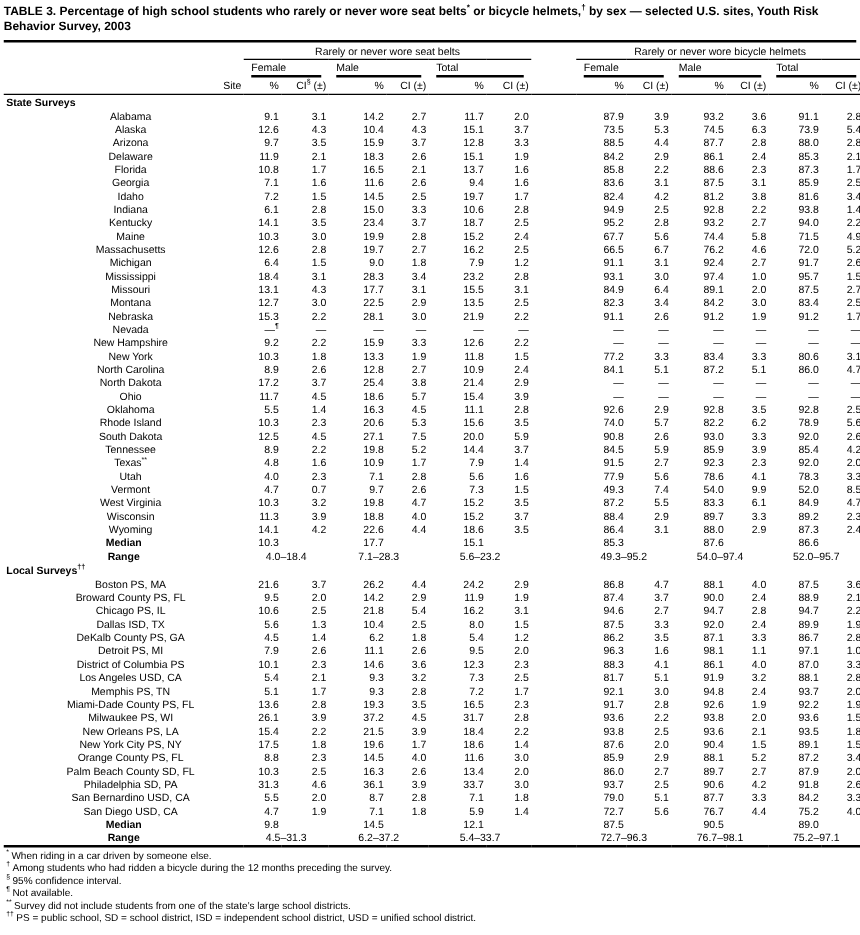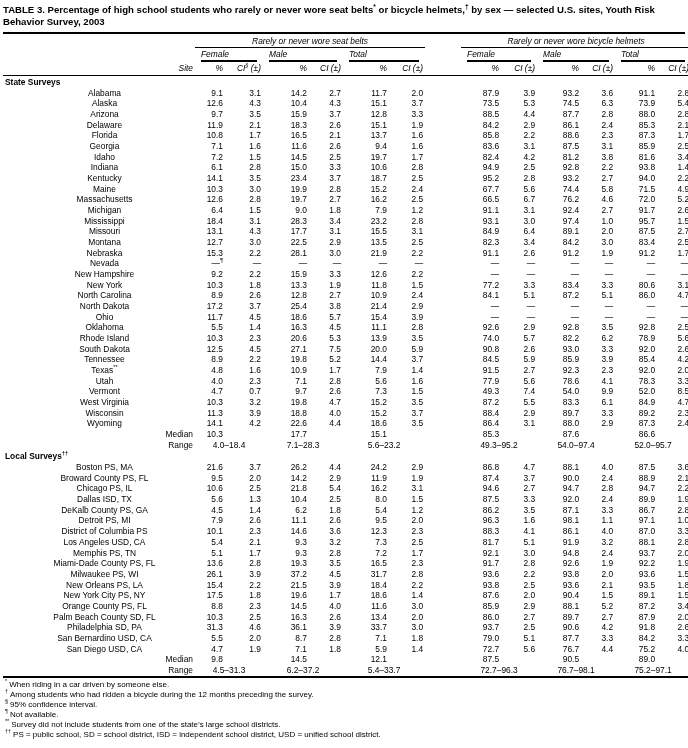--- a/index.html
+++ b/index.html
@@ -1,32 +1,32 @@
 <!DOCTYPE html>
 <html><head>
 <meta charset="utf-8">
 <style>
   html,body{margin:0;padding:0;background:#ffffff;color:#000000;}
   body{width:688px;font-family:"Liberation Sans",sans-serif;padding:4px 3px 0 3px;box-sizing:border-box;}
   sup{font-size:0.68em;vertical-align:super;line-height:0;}
   .title{font-size:9.6px;font-weight:bold;line-height:1.3;border-bottom:2.4px solid #000;padding-bottom:3px;}
   table{width:682px;border-collapse:collapse;table-layout:fixed;font-size:8.4px;border-bottom:2.4px solid #000;}
-  th{font-weight:normal;font-size:8.4px;font-style:italic;}
+  th{font-weight:normal;font-size:8.4px;}
   .group-row th{padding-top:2px;}
   th.group{text-align:center;border-bottom:1px solid #000;padding-bottom:1px;}
   th.pair{padding:1px 6px 0 6px;}
   th.pair div{border-bottom:2.2px solid #000;text-align:left;padding-bottom:1px;}
   .colhead-row th{border-bottom:1.4px solid #000;padding:1px 2px 2px 2px;}
   th.site-h{text-align:right;vertical-align:bottom;padding-left:2px;}
   th.pct-h{text-align:right;vertical-align:bottom;}
   th.ci-h{text-align:right;vertical-align:bottom;}
   td{padding:0 2px;line-height:1.27;white-space:nowrap;}
   td.site{text-align:center;padding-left:13px;}
   td.sec{font-weight:bold;text-align:left;padding-left:2px;padding-top:1px;}
-  td.flush{text-align:right;padding-left:2px;}
+  td.flush{text-align:center;padding-left:2px;font-weight:bold;}
   td.pct,td.ci{text-align:right;}
   td.range{text-align:center;}
   .footnotes{font-size:8px;line-height:1.25;margin-top:2px;padding-left:2px;}
   .footnotes .fn sup{margin-right:2px;}
 </style>
 </head>
 <body>
 
 <div class="title"><span>TABLE 3. Percentage of high school students who rarely or never wore seat belts</span><sup>*</sup><span> or bicycle helmets,</span><sup>†</sup><span> by sex — selected U.S. sites, Youth Risk Behavior Survey, 2003</span></div>
 
@@ -464,21 +464,21 @@
         <td class="ci">3.5</td>
         <td class="pct">92.8</td>
         <td class="ci">2.5</td>
       </tr>
       <tr>
         <td class="site">Rhode Island</td>
         <td class="pct">10.3</td>
         <td class="ci">2.3</td>
         <td class="pct">20.6</td>
         <td class="ci">5.3</td>
-        <td class="pct">13.9</td>
+        <td class="pct">15.6</td>
         <td class="ci">3.5</td>
         <td></td>
         <td class="pct">74.0</td>
         <td class="ci">5.7</td>
         <td class="pct">82.2</td>
         <td class="ci">6.2</td>
         <td class="pct">78.9</td>
         <td class="ci">5.6</td>
       </tr>
       <tr>

